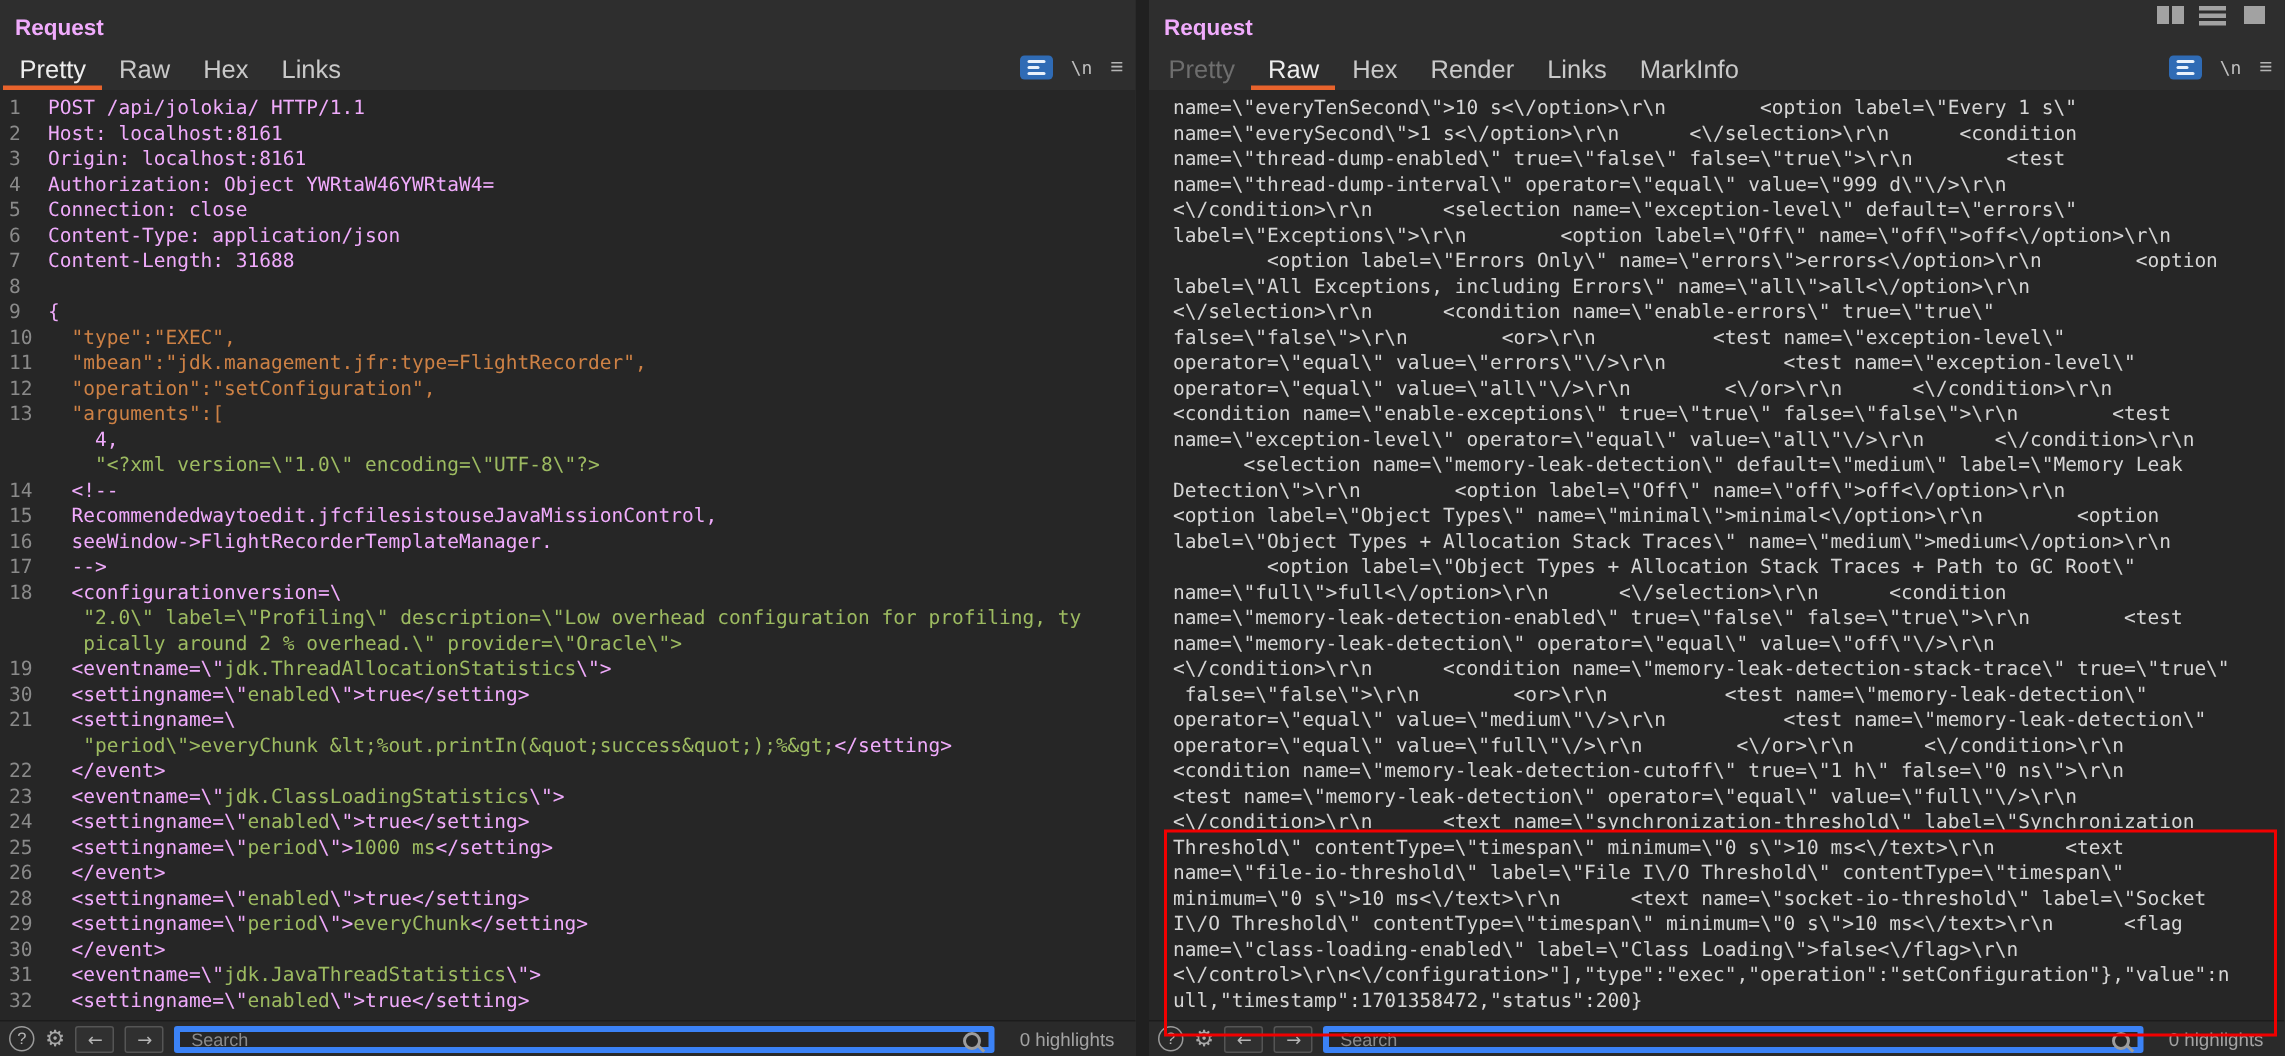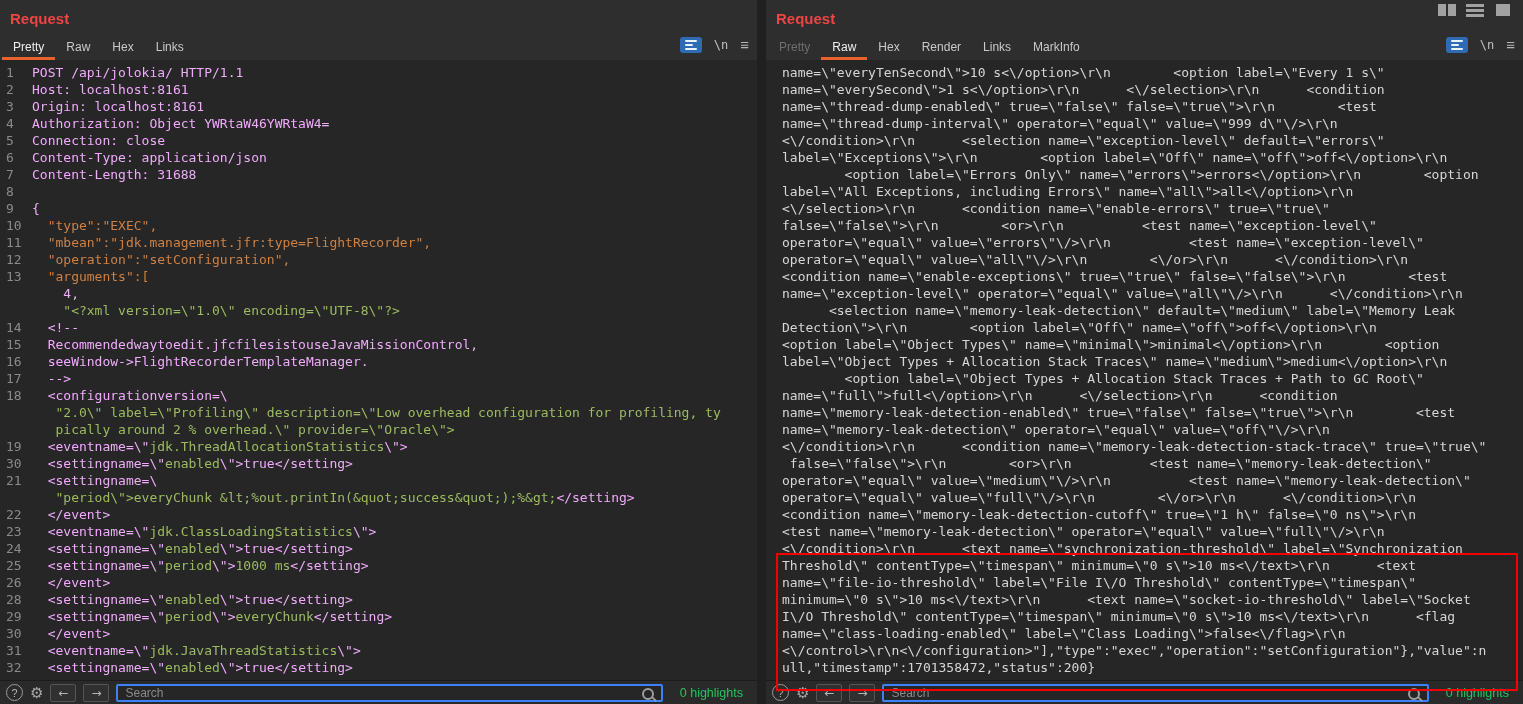--- a/index.html
+++ b/index.html
@@ -5,24 +5,24 @@
   html,body{margin:0;padding:0;background:#2e2e2e;}
   .app{position:relative;width:1523px;height:704px;overflow:hidden;background:#2e2e2e;
        font-family:"Liberation Sans",sans-serif;}
   .main{display:flex;width:100%;height:100%;}
   .panel{display:flex;flex-direction:column;height:704px;position:relative;background:#2e2e2e;}
   #request-panel{width:757px;flex:0 0 757px;}
   #response-panel{flex:1;}
   .divider{width:9px;flex:0 0 9px;background:#202020;cursor:col-resize;}
 
   .titlerow{height:32px;box-sizing:border-box;padding:10px 10px 2px 10px;}
-  .ptitle{font-size:15px;font-weight:bold;color:#ef4444;}
+  .ptitle{font-size:15px;font-weight:bold;color:#f0abfc;}
   .tabrow{height:28px;box-sizing:border-box;display:flex;align-items:stretch;padding:0 8px 0 2px;}
   .tabs{display:flex;align-items:stretch;}
-  .tab{padding:5px 11px 0 11px;color:#c9c9c9;font-size:12px;border-bottom:3px solid transparent;
+  .tab{padding:5px 11px 0 11px;color:#c9c9c9;font-size:17px;border-bottom:3px solid transparent;
        display:flex;align-items:center;box-sizing:border-box;}
   .tab.selected{border-bottom-color:#e8632c;color:#eeeeee;}
   .tab.disabled{color:#6e6e6e;}
   .tabtools{margin-left:auto;display:flex;align-items:center;gap:12px;padding-bottom:3px;}
   .blue-ic{width:22px;height:16px;background:#2f6bb5;border-radius:3px;display:inline-flex;
            flex-direction:column;align-items:center;justify-content:center;gap:2px;}
   .blue-ic i{display:block;height:2px;background:#e9f1fb;border-radius:1px;}
   .blue-ic i:nth-child(1){width:12px;}
   .blue-ic i:nth-child(2){width:8px;margin-right:4px;}
   .blue-ic i:nth-child(3){width:12px;}
@@ -45,29 +45,29 @@
 
   .statusbar{height:24px;flex:0 0 24px;background:#2a2a2a;border-top:1px solid #1c1c1c;
              display:flex;align-items:center;gap:7px;padding:0 6px;box-sizing:border-box;z-index:4;}
   .help{display:inline-flex;width:15px;height:15px;border:1px solid #9a9a9a;border-radius:50%;
         color:#b5b5b5;font-size:11px;align-items:center;justify-content:center;flex:0 0 auto;}
   .gear{font-size:15px;color:#a8a8a8;line-height:1;flex:0 0 auto;}
   .nav{width:26px;height:18px;background:#303030;border:1px solid #555;color:#b5b5b5;
        font-size:12px;line-height:1;border-radius:2px;padding:0;flex:0 0 auto;
        font-family:"DejaVu Sans",sans-serif;}
   .searchwrap{position:relative;flex:1;display:flex;align-items:center;}
-  .search{width:100%;height:18px;box-sizing:border-box;background:#262626;border:2px solid #3b82f6;
+  .search{width:100%;height:18px;box-sizing:border-box;background:#262626;border:4px solid #3b82f6;
           color:#dddddd;font-size:12px;padding:0 22px 0 7px;border-radius:2px;
           font-family:"Liberation Sans",sans-serif;}
   .search::placeholder{color:#8b8b8b;}
   .mag{position:absolute;right:9px;top:4px;width:8px;height:8px;border:2px solid #9d9d9d;
        border-radius:50%;}
   .mag::after{content:"";position:absolute;width:6px;height:2px;background:#9d9d9d;
               transform:rotate(45deg);right:-5px;bottom:-2px;}
-  .hl{color:#22c55e;font-size:12.5px;margin:0 8px 0 10px;white-space:nowrap;}
+  .hl{color:#a3a3a3;font-size:12.5px;margin:0 8px 0 10px;white-space:nowrap;}
 
   .win-buttons{position:absolute;top:3px;right:9px;display:flex;gap:6px;z-index:10;}
   .wbtn{width:22px;height:14px;display:flex;align-items:center;justify-content:center;gap:2px;}
   .wbtn .vb{width:8px;height:12px;background:#a2a2a2;}
   .wbtn .hb{display:block;width:18px;height:3px;background:#a2a2a2;position:static;}
   .wbtn.rows{flex-direction:column;gap:2px;}
   .wbtn .sq{width:14px;height:12px;background:#a2a2a2;}
 </style>
 </head>
 <body>

